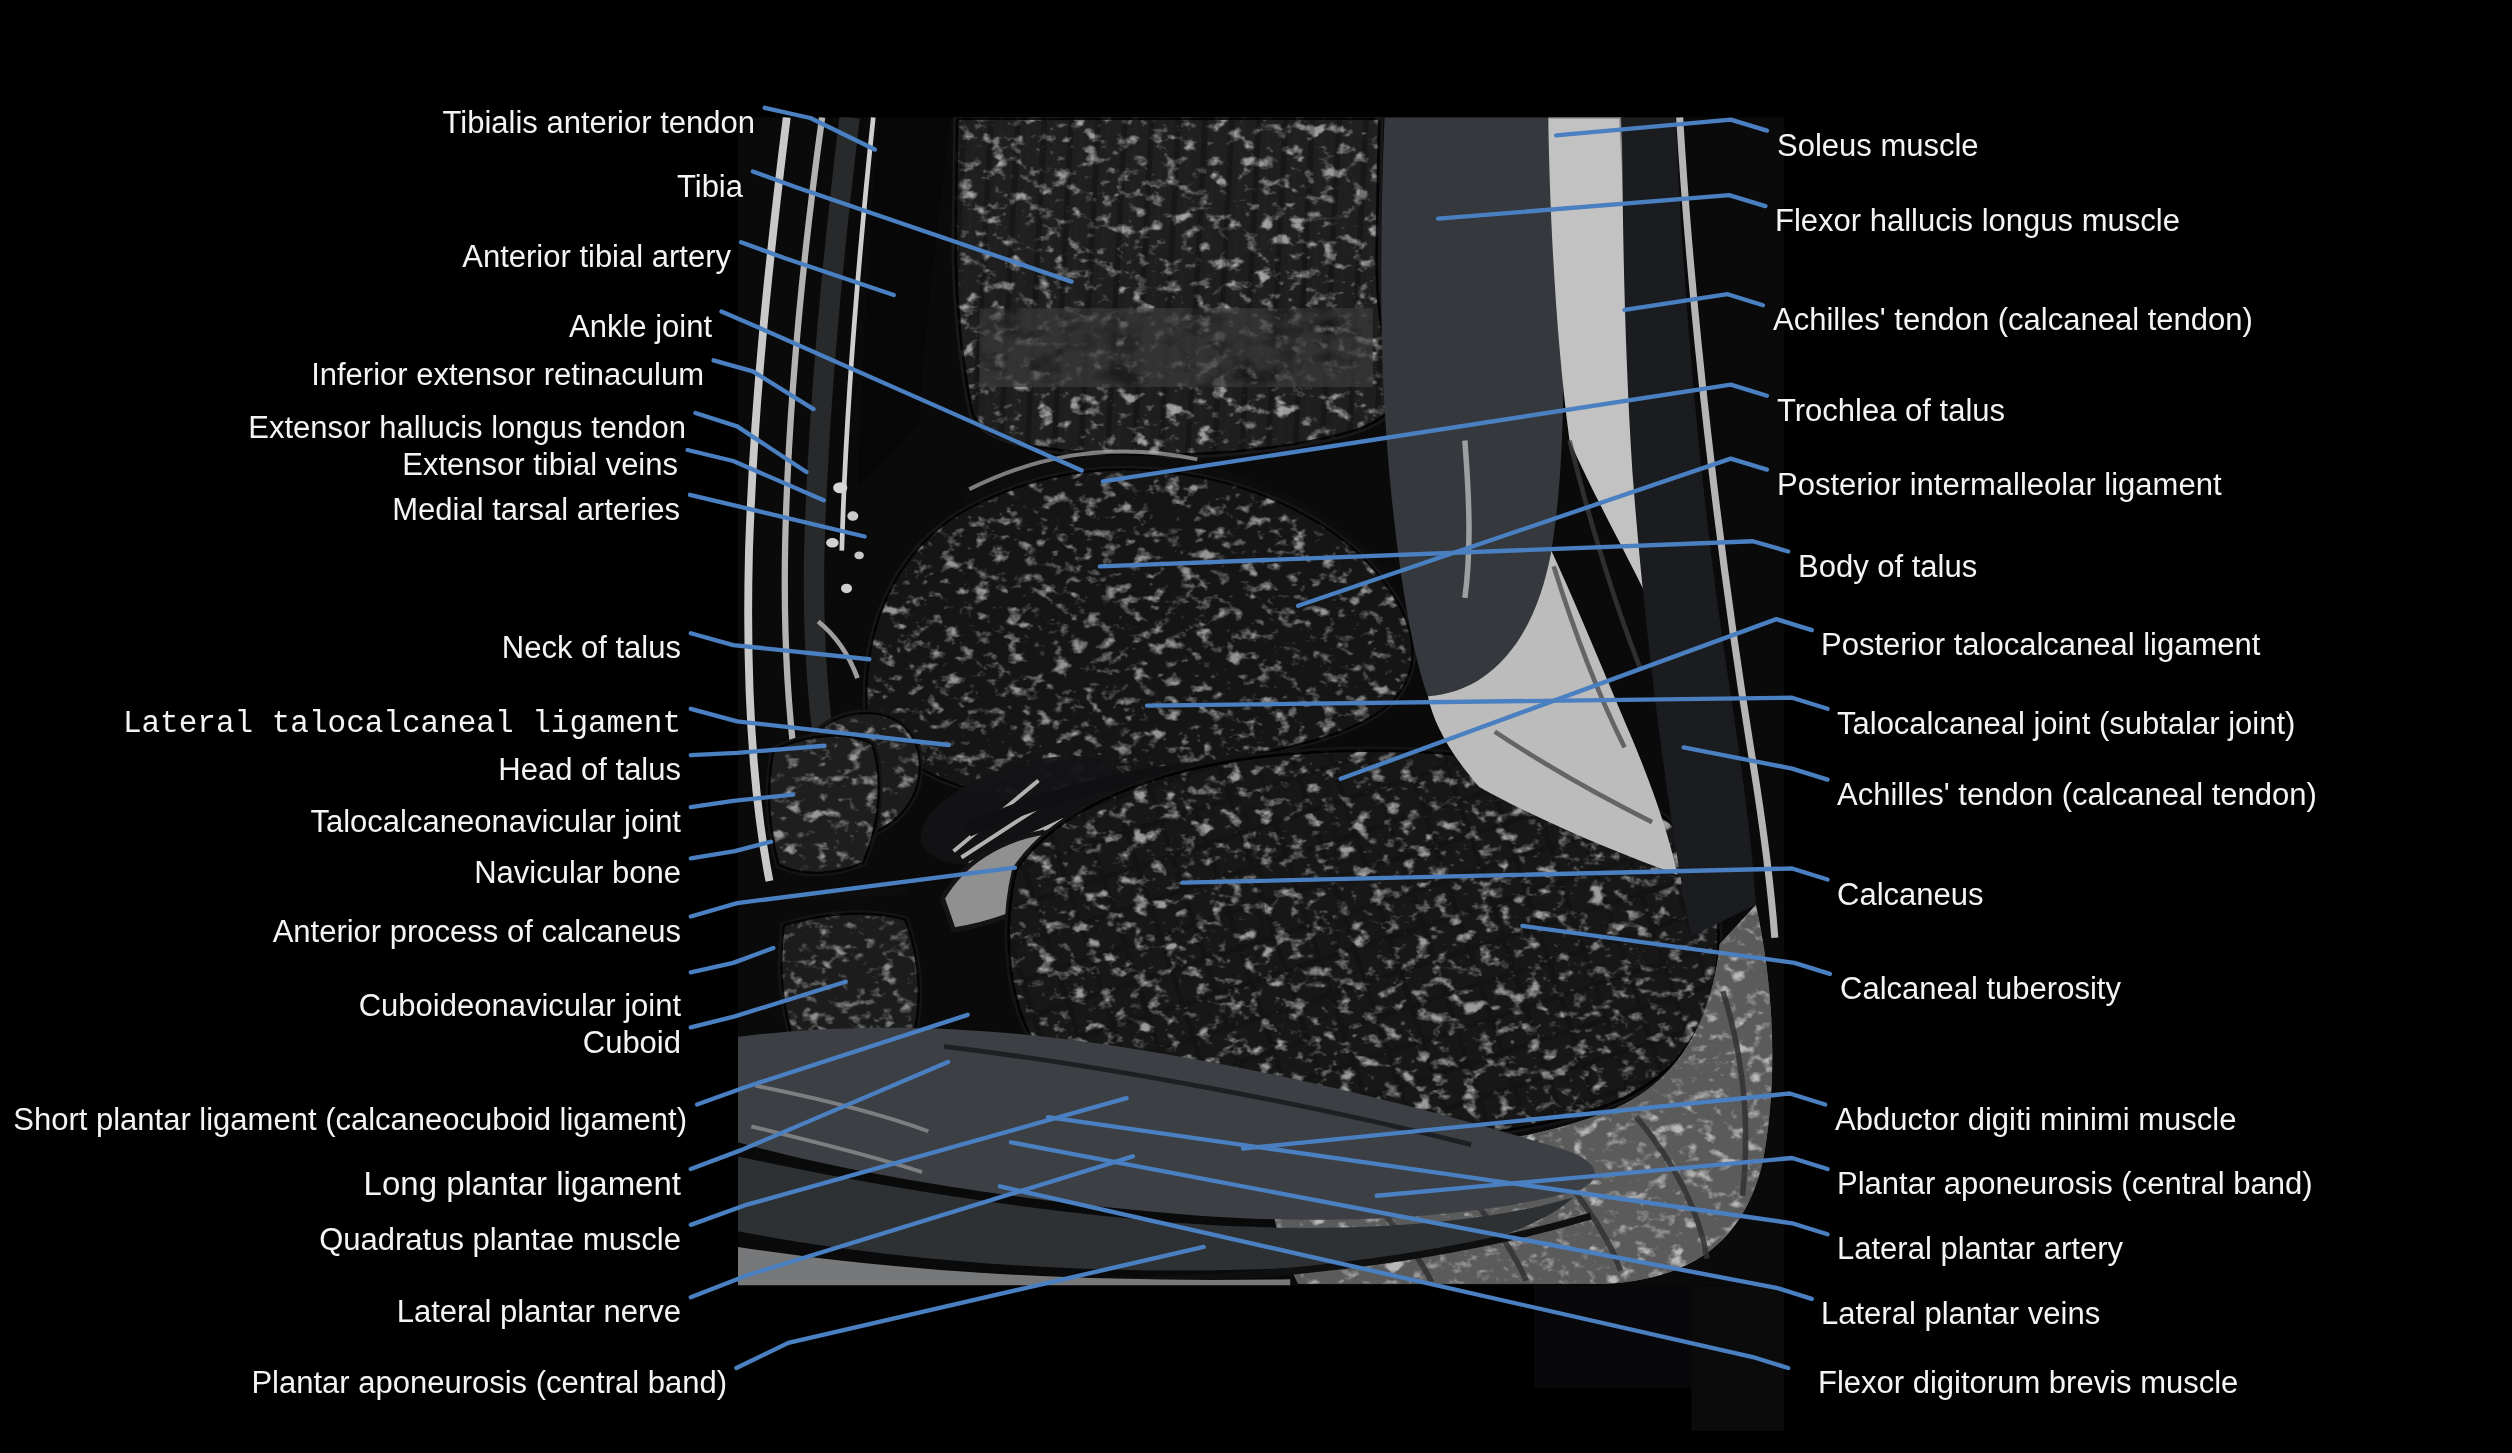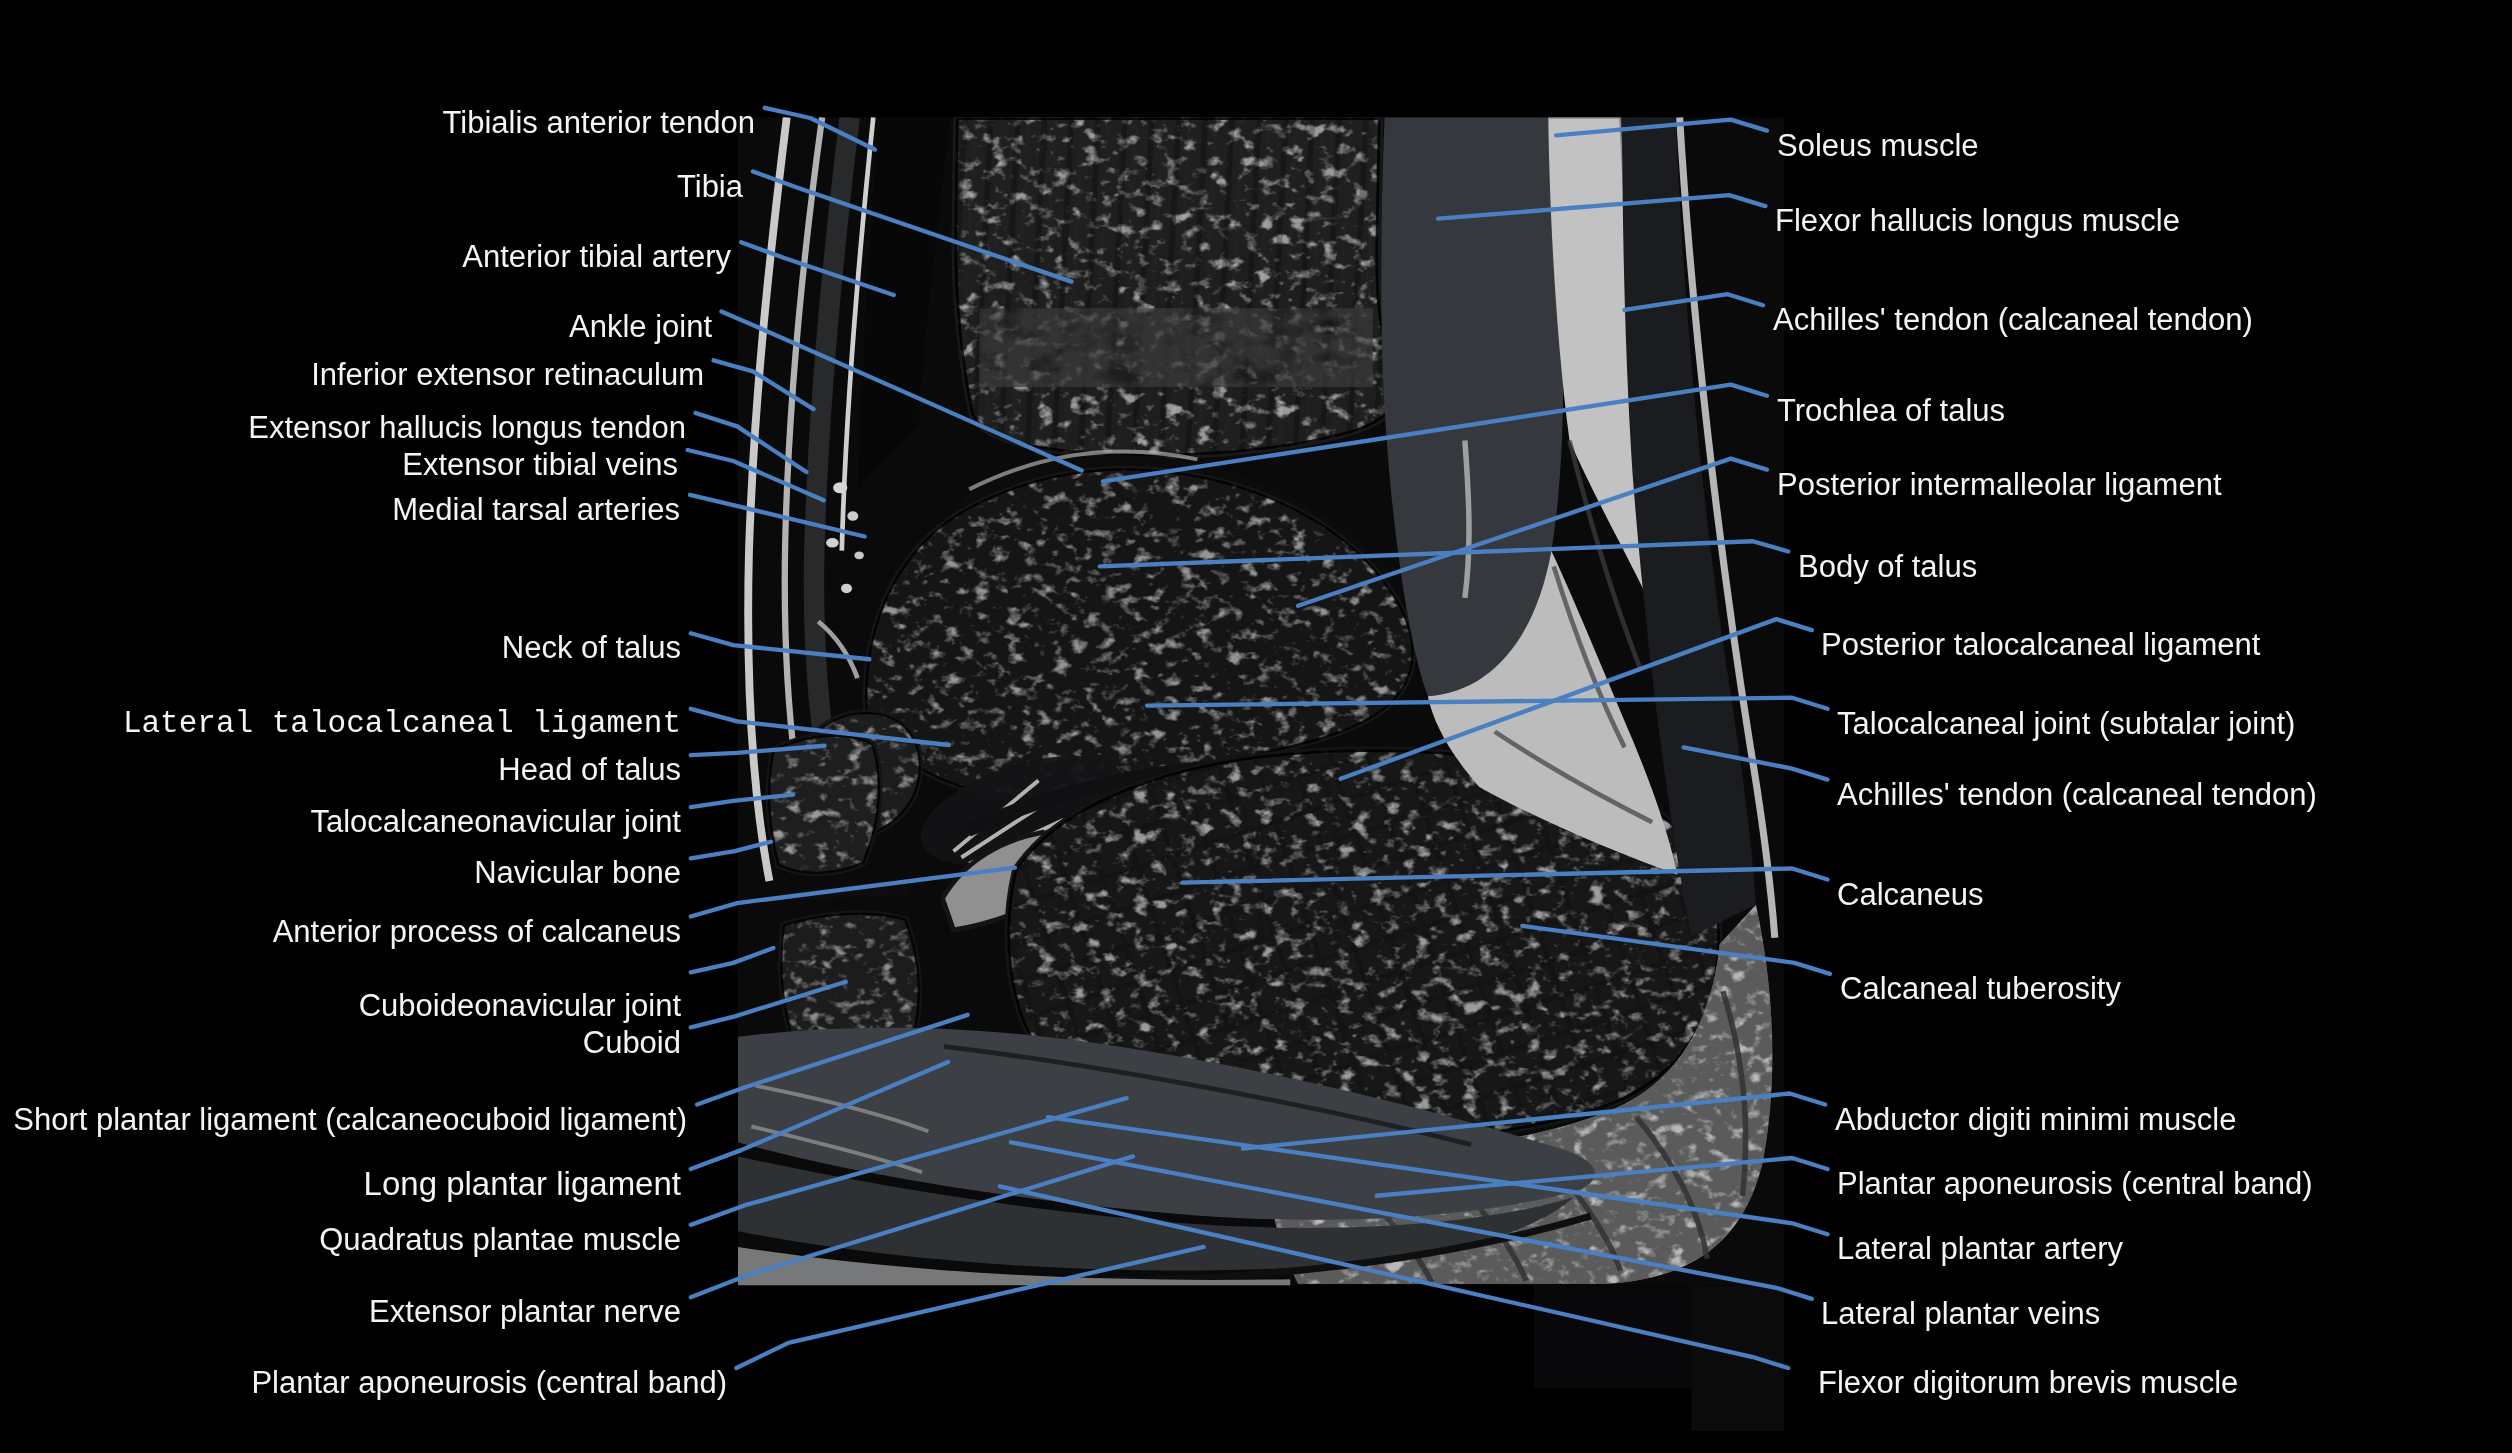--- a/index.html
+++ b/index.html
@@ -230,21 +230,21 @@
       <div class="lbl left" style="font-size: 31px; color: rgb(244, 244, 244); top: 709px; right: 1831px; font-family: Liberation Mono, monospace;">Lateral talocalcaneal ligament</div>
       <div class="lbl left" style="font-size: 31px; color: rgb(244, 244, 244); top: 755px; right: 1831px;">Head of talus</div>
       <div class="lbl left" style="font-size: 31px; color: rgb(244, 244, 244); top: 807px; right: 1831px;">Talocalcaneonavicular joint</div>
       <div class="lbl left" style="font-size: 31px; color: rgb(244, 244, 244); top: 858px; right: 1831px;">Navicular bone</div>
       <div class="lbl left" style="font-size: 31px; color: rgb(244, 244, 244); top: 917px; right: 1831px;">Anterior process of calcaneus</div>
       <div class="lbl left" style="font-size: 31px; color: rgb(244, 244, 244); top: 972px; right: 1831px; margin-top: 19px;">Cuboideonavicular joint</div>
       <div class="lbl left" style="font-size: 31px; color: rgb(244, 244, 244); top: 1028px; right: 1831px;">Cuboid</div>
       <div class="lbl left" style="font-size: 31px; color: rgb(244, 244, 244); top: 1105px; right: 1825px;">Short plantar ligament (calcaneocuboid ligament)</div>
       <div class="lbl left" style="font-size: 33px; color: rgb(244, 244, 244); top: 1169px; right: 1831px;">Long plantar ligament</div>
       <div class="lbl left" style="font-size: 31px; color: rgb(244, 244, 244); top: 1225px; right: 1831px;">Quadratus plantae muscle</div>
-      <div class="lbl left" style="font-size: 31px; color: rgb(244, 244, 244); top: 1297px; right: 1831px;">Extensor plantar nerve</div>
+      <div class="lbl left" style="font-size: 31px; color: rgb(244, 244, 244); top: 1297px; right: 1831px;">Lateral plantar nerve</div>
       <div class="lbl left" style="font-size: 31px; color: rgb(244, 244, 244); top: 1368px; right: 1785px;">Plantar aponeurosis (central band)</div>
       <div class="lbl right" style="font-size: 31px; color: rgb(244, 244, 244); top: 131px; left: 1777px;">Soleus muscle</div>
       <div class="lbl right" style="font-size: 31px; color: rgb(244, 244, 244); top: 206px; left: 1775px;">Flexor hallucis longus muscle</div>
       <div class="lbl right" style="font-size: 31px; color: rgb(244, 244, 244); top: 305px; left: 1773px;">Achilles' tendon (calcaneal tendon)</div>
       <div class="lbl right" style="font-size: 31px; color: rgb(244, 244, 244); top: 396px; left: 1777px;">Trochlea of talus</div>
       <div class="lbl right" style="font-size: 31px; color: rgb(244, 244, 244); top: 470px; left: 1777px;">Posterior intermalleolar ligament</div>
       <div class="lbl right" style="font-size: 31px; color: rgb(244, 244, 244); top: 552px; left: 1798px;">Body of talus</div>
       <div class="lbl right" style="font-size: 31px; color: rgb(244, 244, 244); top: 630px; left: 1821px;">Posterior talocalcaneal ligament</div>
       <div class="lbl right" style="font-size: 31px; color: rgb(244, 244, 244); top: 709px; left: 1837px;">Talocalcaneal joint (subtalar joint)</div>
       <div class="lbl right" style="font-size: 31px; color: rgb(244, 244, 244); top: 780px; left: 1837px;">Achilles' tendon (calcaneal tendon)</div>

